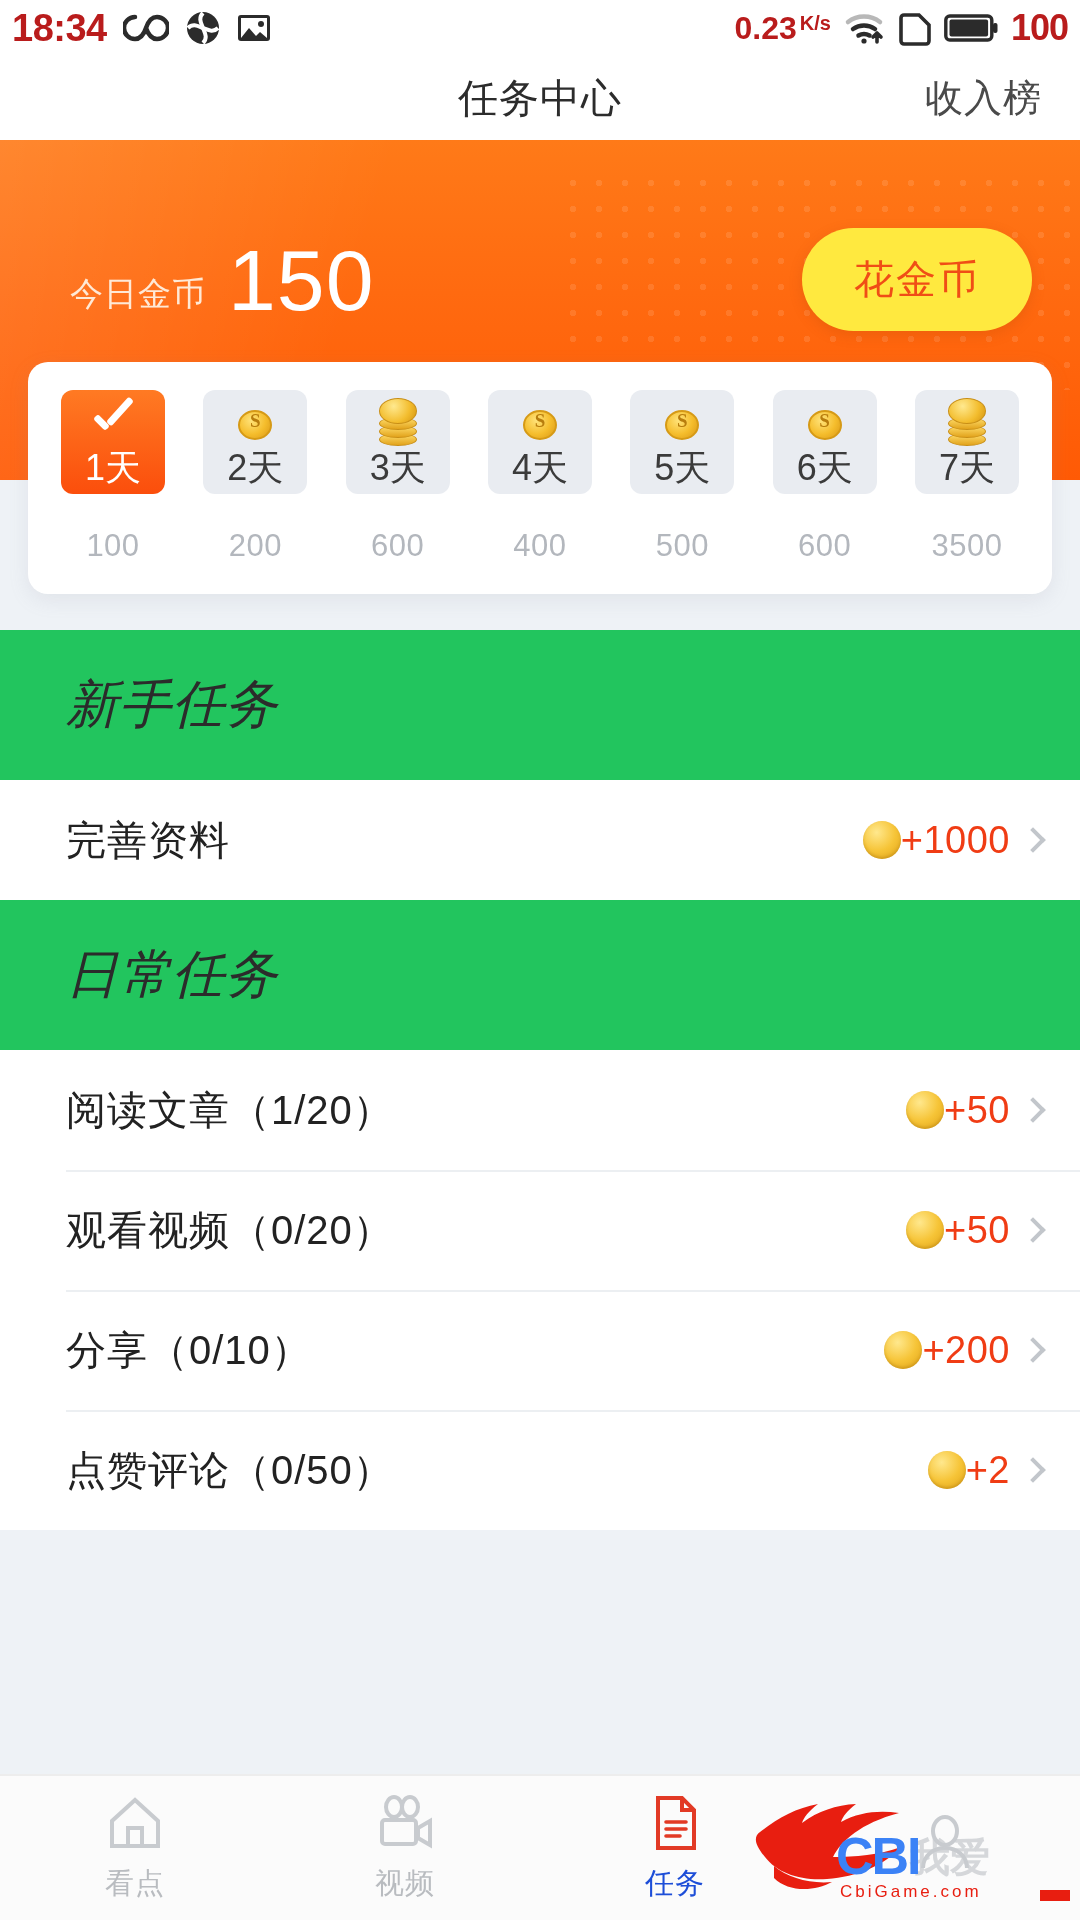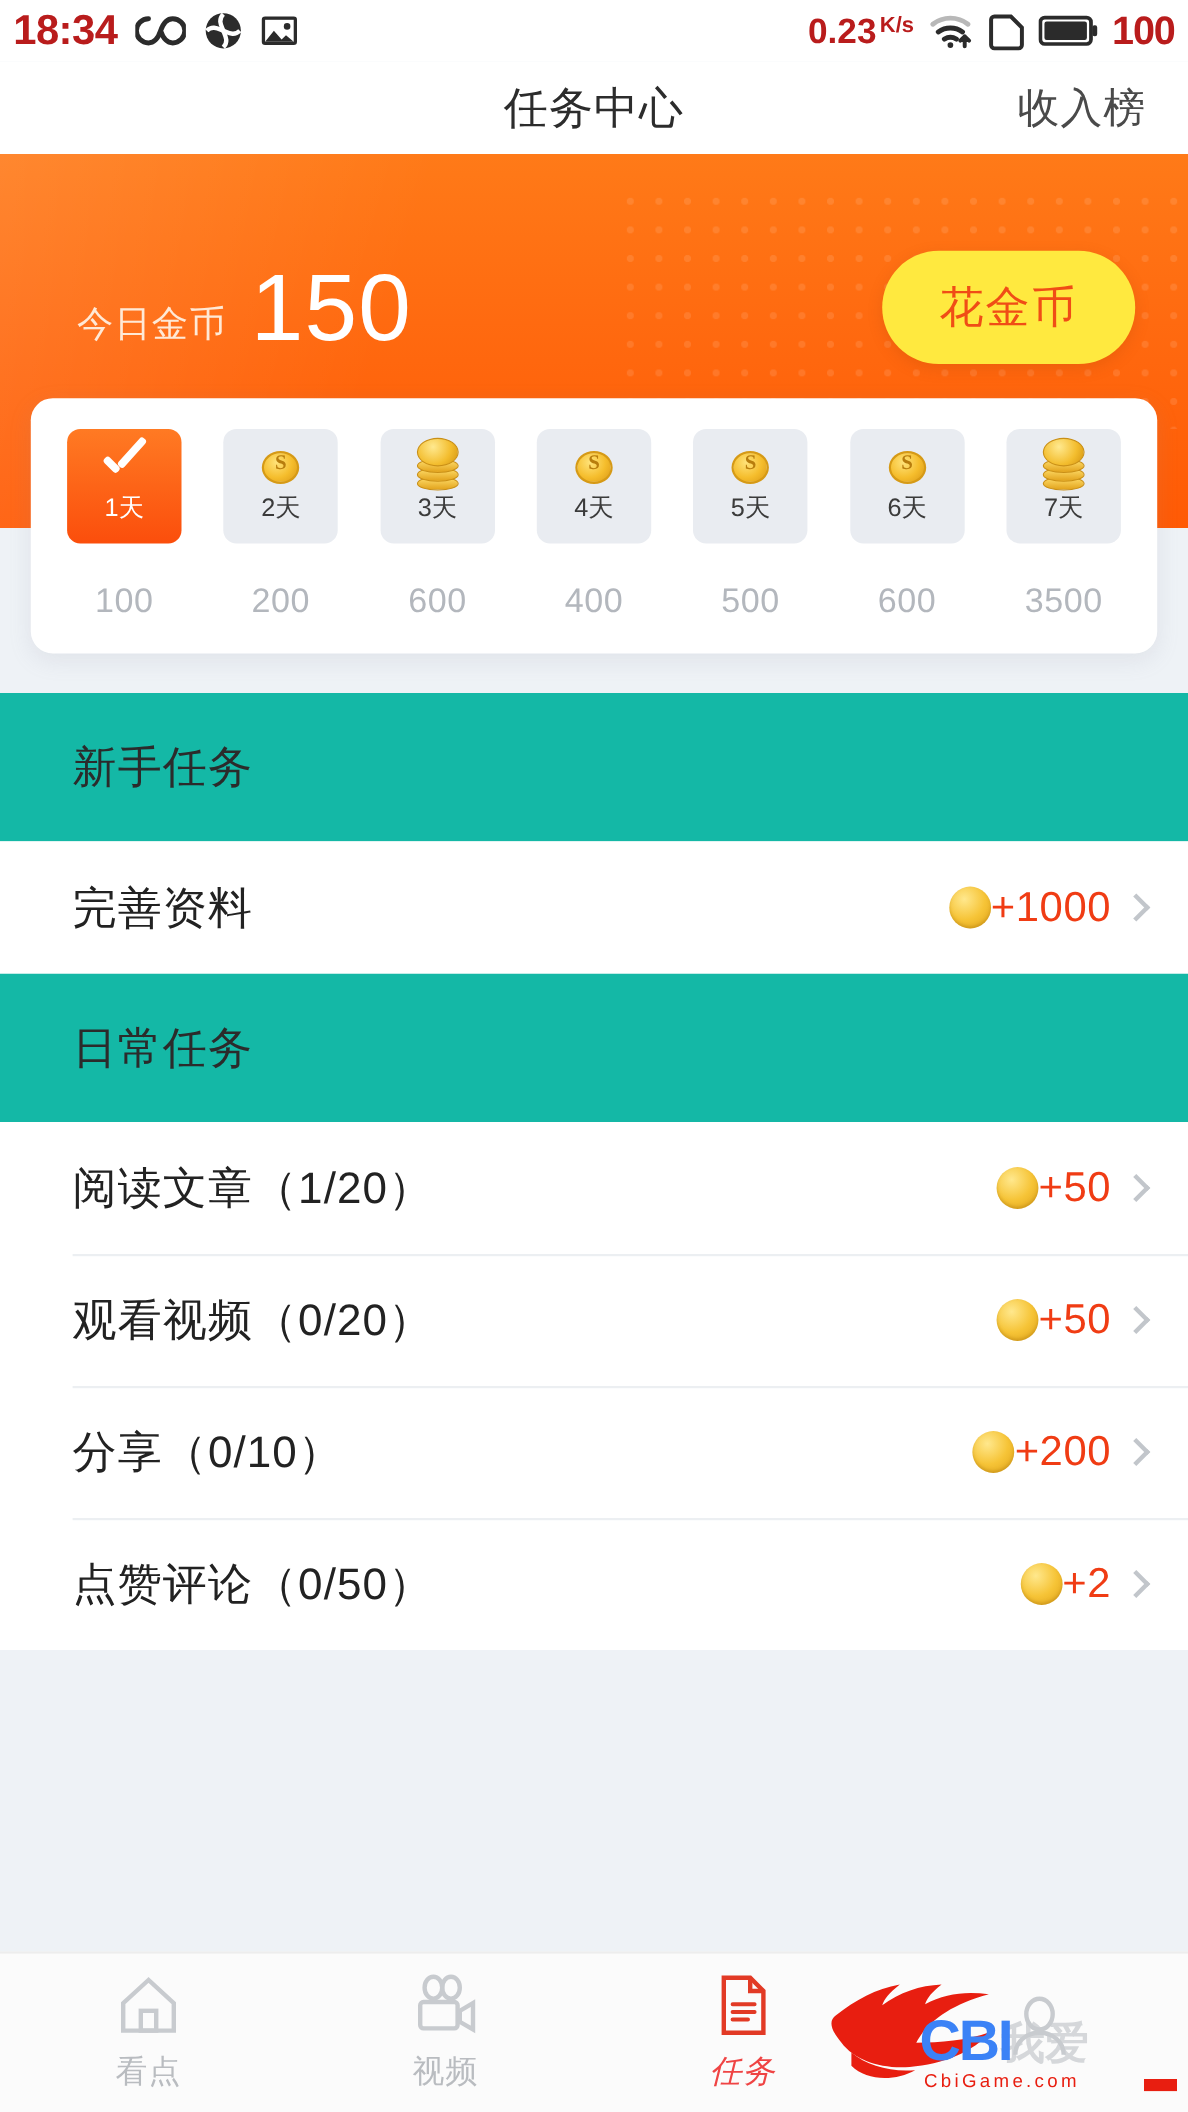--- a/index.html
+++ b/index.html
@@ -71,21 +71,21 @@
   }
   .days-row{ display:flex; justify-content:space-between; }
   .day{ width:122px; display:flex; flex-direction:column; align-items:center; }
   .day .tile{
     width:104px; height:104px; border-radius:12px; background:#e9ecf1;
     display:flex; flex-direction:column; align-items:center; justify-content:flex-start;
     padding-top:14px; position:relative;
   }
   .day.active .tile{ background:linear-gradient(180deg,#ff7a23,#fb4e0c); }
   .day .tile .glyph{ font-size:36px; line-height:1; height:42px; display:flex; align-items:center; }
-  .day .tile .dlabel{ font-size:23px; color:#3b3b3b; margin-top:4px; line-height:1; }
+  .day .tile .dlabel{ font-size:36px; color:#3b3b3b; margin-top:4px; line-height:1; }
   .day.active .tile .dlabel{ color:#ffffff; }
   .day .amount{ margin-top:34px; font-size:31px; color:#b3b7bd; letter-spacing:0.5px; }
 
   
   .coin-s{ width:34px; height:30px; border-radius:50%;
       background:radial-gradient(circle at 38% 32%,#ffe37a,#f5bd2c 55%,#d99716 100%);
       border:2px solid #d69a16; position:relative; }
   .coin-s::after{ content:"S"; position:absolute; left:0; right:0; top:-1px;
       text-align:center; font-size:19px; font-weight:700; color:#b87d0d;
       font-family:"Liberation Serif",serif; }
@@ -99,22 +99,22 @@
       background:radial-gradient(circle at 38% 30%,#ffe98f,#f3bd2e 58%,#d2920f 100%); }
   .check-mark{ width:52px; height:40px; position:relative; }
   .check-mark::before{ content:""; position:absolute; left:6px; top:14px; width:17px; height:7px;
       background:#fff; border-radius:3px; transform:rotate(45deg); }
   .check-mark::after{ content:""; position:absolute; left:16px; top:3px; width:34px; height:7px;
       background:#fff; border-radius:3px; transform:rotate(-48deg); }
 
   
   .section-gap{ height:36px; background:#eef2f6; }
   .section-head{
-    background:#14b8a6; padding:40px 0 40px 66px;
-    font-size:40px; color:#2b2b2b; letter-spacing:1px;
+    background:#22c55e; padding:40px 0 40px 66px;
+    font-size:52px; color:#2b2b2b; letter-spacing:1px;font-style:italic;
   }
   .rows{ background:#ffffff; }
   .task-row{
     height:120px; display:flex; align-items:center; padding:0 38px 0 66px;
     position:relative; background:#ffffff;
   }
   .task-row + .task-row::before{
     content:""; position:absolute; left:66px; right:0; top:0; height:2px; background:#eceff2;
   }
   .task-row .tname{ font-size:40px; color:#222; letter-spacing:1px; }
@@ -128,21 +128,21 @@
   .chev{ width:18px; height:18px; border-right:4px solid #c2c6cb; border-top:4px solid #c2c6cb;
     transform:rotate(45deg); margin-left:14px; }
 
   
   .bottomnav{
     position:absolute; left:0; bottom:0; width:100%; height:146px;
     background:#fbfbfb; border-top:2px solid #ededed; display:flex;
   }
   .tab{ flex:1; display:flex; flex-direction:column; align-items:center; justify-content:center; gap:10px; }
   .tab .tlabel{ font-size:29px; color:#b9bcc0; letter-spacing:1px; }
-  .tab.active .tlabel{ color:#ef4444;font-style:italic; }
+  .tab.active .tlabel{ color:#1d4ed8; }
   .nav-ico{ width:62px; height:62px; position:relative; }
 
   
   .watermark{
     position:absolute; right:6px; bottom:14px; width:330px; height:136px;
     pointer-events:none;
   }
   .wm-txt{
     position:absolute; left:92px; top:56px; font-size:52px; font-weight:800;
     color:#3b82f6; letter-spacing:-2px; font-family:"Liberation Sans",sans-serif;

